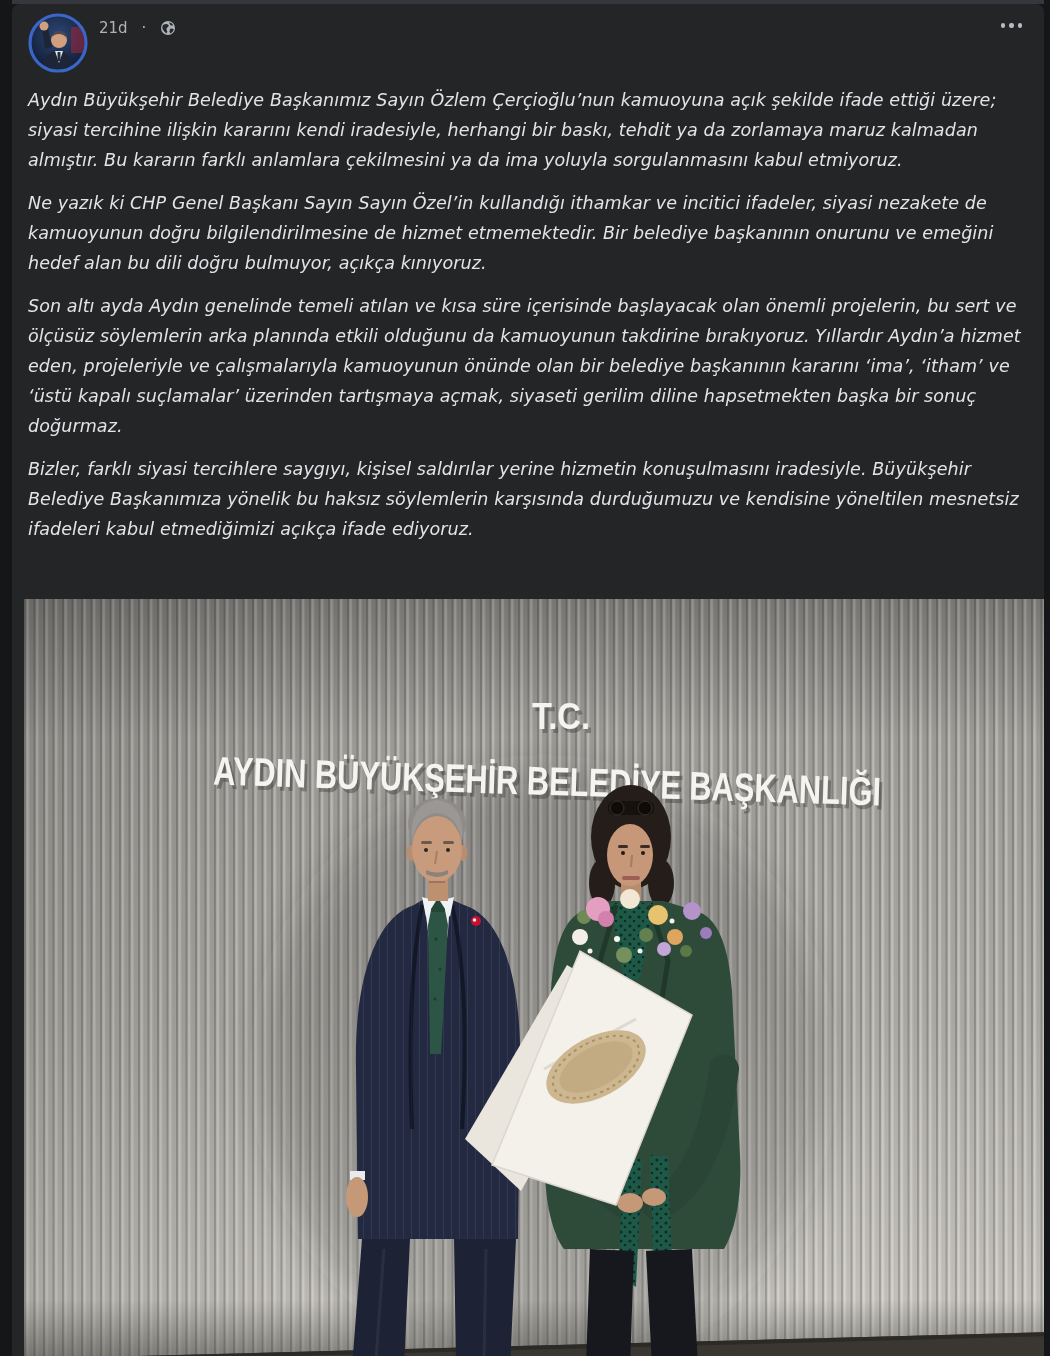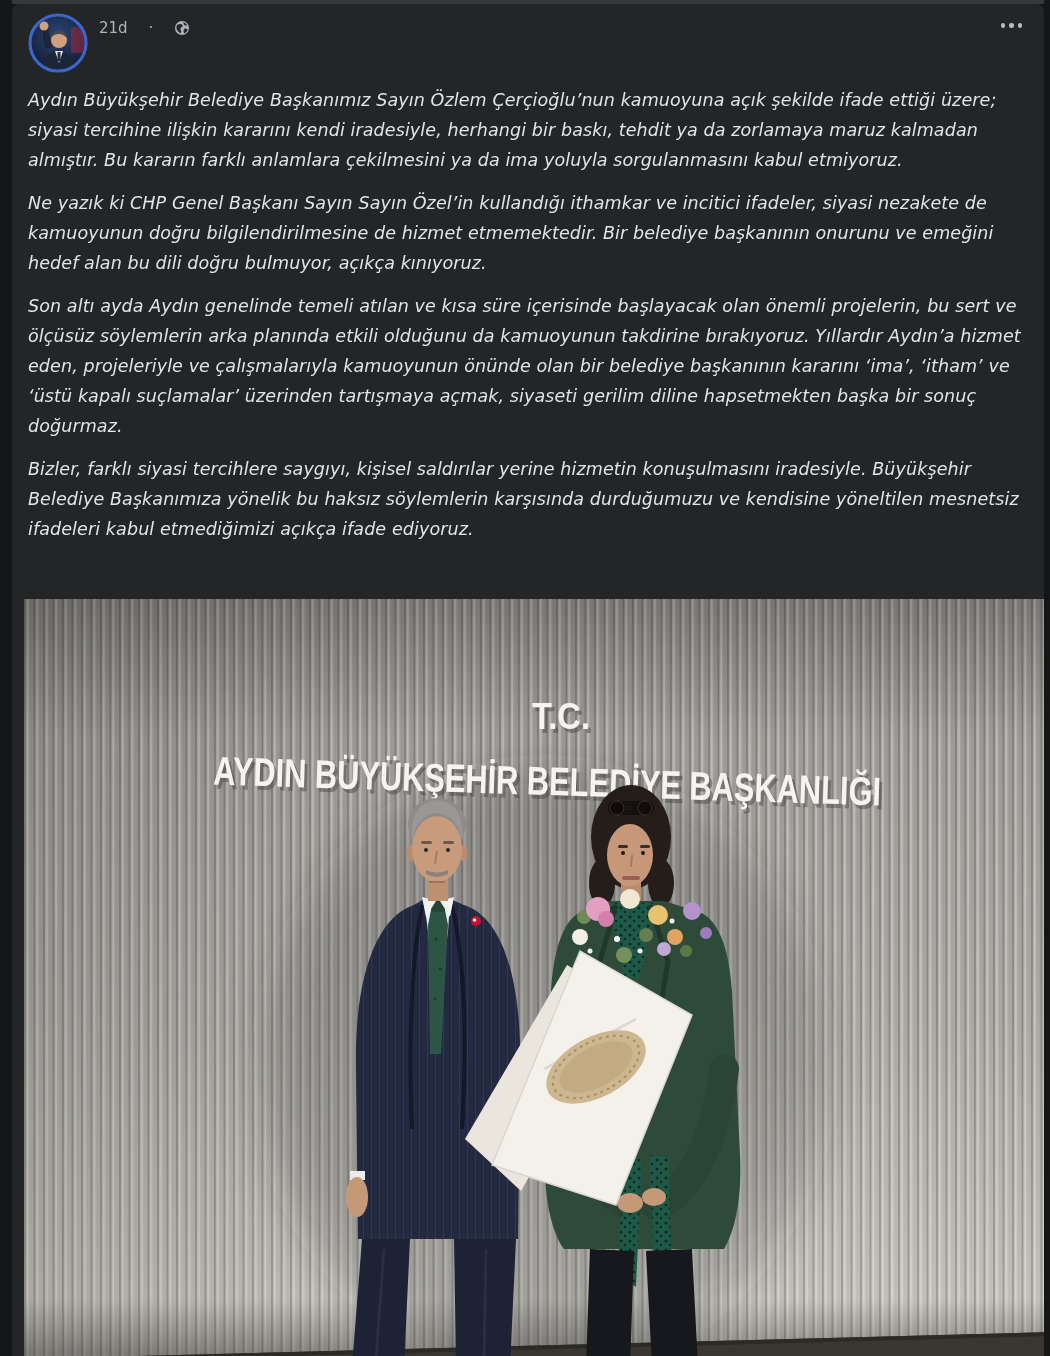--- a/index.html
+++ b/index.html
@@ -4,21 +4,21 @@
 <style>
   html,body{margin:0;padding:0;background:#151617;width:1050px;height:1356px;overflow:hidden;
             font-family:"DejaVu Sans","Liberation Sans",sans-serif;}
   .top-line{height:4px;width:1032px;margin-left:12px;background:#36373c;}
   .card{width:1032px;margin-left:12px;background:#242526;border-radius:8px 8px 0 0;overflow:hidden;}
   .post-header{display:flex;align-items:flex-start;padding:9px 16px 0 16px;position:relative;}
   .avatar{width:60px;height:60px;border-radius:50%;flex:0 0 auto;cursor:pointer;}
   .header-text{margin-left:11px;padding-top:2px;min-width:0;}
   .name-line{font-size:17px;line-height:22px;color:#cfd1d6;}
   .name-line .bold{font-weight:bold;color:#e4e6eb;cursor:pointer;}
-  .meta-line{margin-top:3px;font-size:15px;line-height:20px;color:#b0b3b8;display:flex;align-items:center;gap:21px;}
+  .meta-line{margin-top:3px;font-size:15px;line-height:20px;color:#b0b3b8;display:flex;align-items:center;gap:14px;}
   .meta-line .ts{cursor:pointer;}
   .globe{display:inline-flex;align-items:center;}
   .menu-btn{margin-left:auto;background:none;border:none;padding:10px 6px;cursor:pointer;display:flex;gap:4px;align-items:center;}
   .menu-btn .dot{width:4.5px;height:4.5px;border-radius:50%;background:#b8bbc0;display:block;}
   .post-body{padding:12px 6px 14px 16px;height:488px;overflow:hidden;
              font-size:17.5px;line-height:30px;letter-spacing:.1px;color:#e2e4e8;font-style:italic;}
   .post-body p{margin:0 0 13px 0;}
   .post-photo{margin:12px;width:1032px;height:768px;overflow:hidden;cursor:pointer;background:#a09e99;}
   svg text{font-family:"Liberation Sans","DejaVu Sans",sans-serif;}
 </style>

